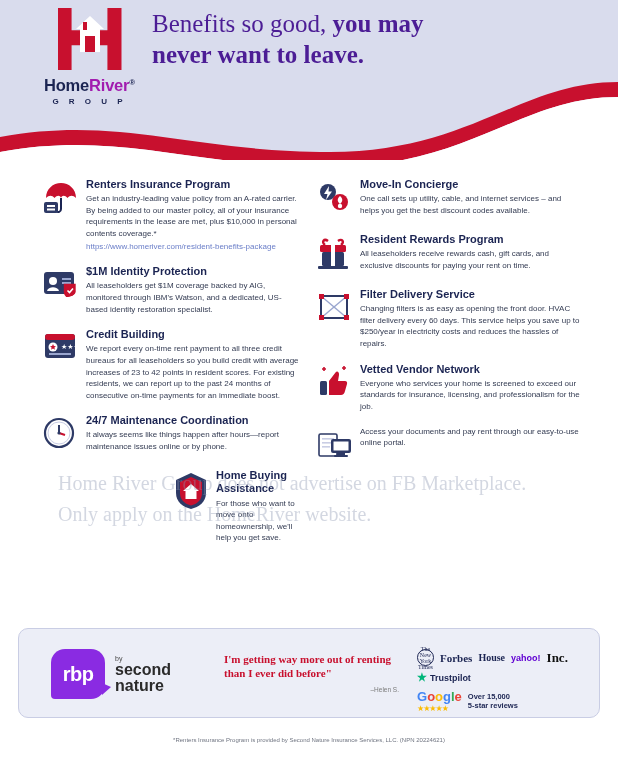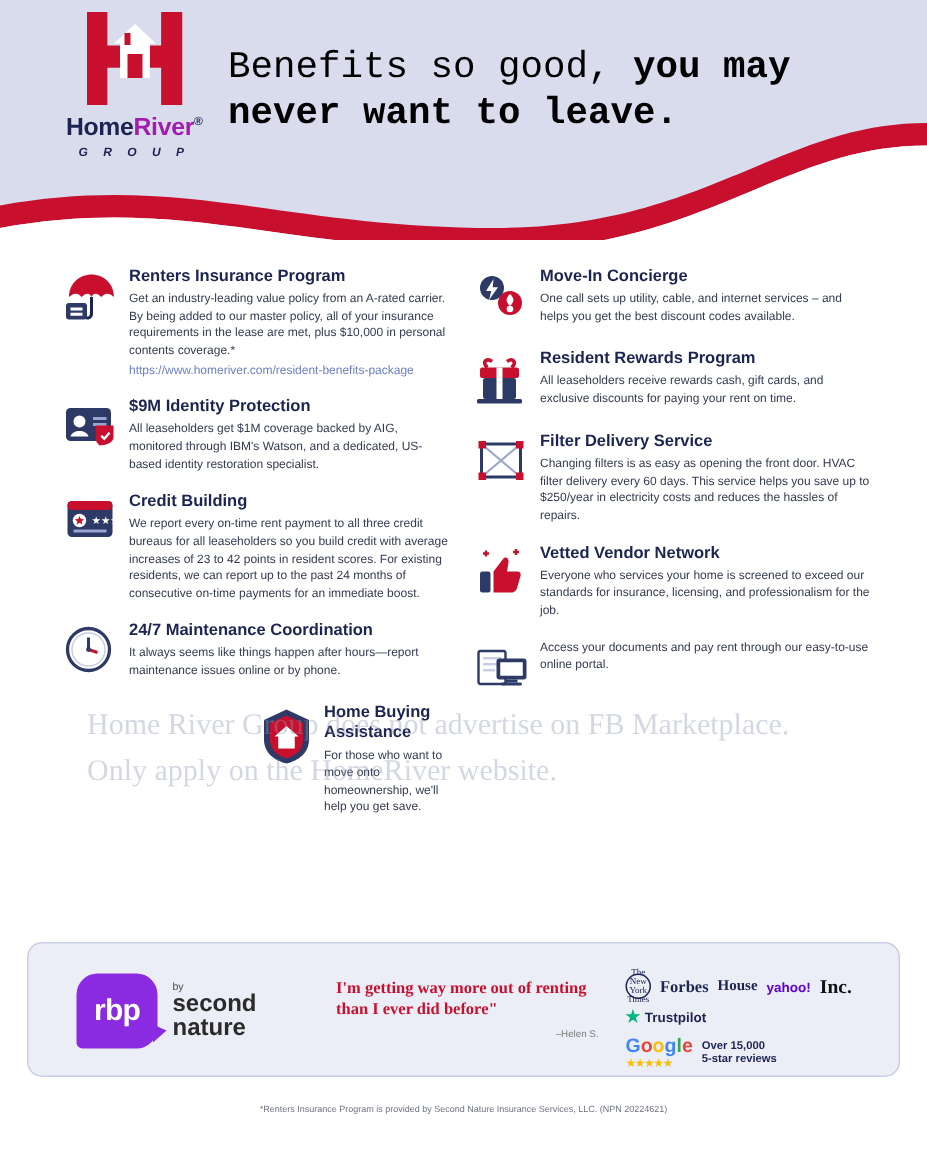--- a/index.html
+++ b/index.html
@@ -33,26 +33,26 @@
     position: absolute; left: 17px; top: 6px; width: 30px; height: 40px;
   }
   .logo-text { margin-top: 6px; }
   .logo-text .l1 {
     font-size: 16.5px; font-weight: bold; color: #1b2452; letter-spacing: -0.2px;
     font-family: "Liberation Sans", sans-serif;
   }
   .logo-text .l1 .red { color: #a21caf; }
   .logo-text .l1 .reg { font-size: 8px; vertical-align: super; }
   .logo-text .l2 {
-    font-size: 8px; color: #1b2452; letter-spacing: 4px; margin-top: 2px; font-weight: 600; font-style: italic;
+    font-size: 8px; color: #1b2452; letter-spacing: 4px; margin-top: 2px; font-weight: 600;
   }
   .headline {
-    position: absolute; left: 152px; top: 29px; width: 420px;
-    font-size: 25px; line-height: 1.25; color: #000000;
-    font-family: Liberation Mono, monospace;
+    position: absolute; left: 152px; top: 8px; width: 420px;
+    font-size: 25px; line-height: 1.25; color: #4c1d95;
+    font-family: Liberation Serif, serif;
   }
   .headline .bold { font-weight: bold; }
 
   
   .content {
     position: absolute; left: 0; top: 178px; width: 618px; height: 440px;
   }
   .col { position: absolute; top: 0; }
   .col-left { left: 38px; width: 262px; }
   .col-right { left: 312px; width: 270px; }
@@ -201,21 +201,21 @@
             <circle cx="11" cy="14" r="4" fill="#ffffff"></circle>
             <path d="M5 24 C6 19 16 19 17 24 Z" fill="#ffffff"></path>
             <rect x="20" y="11" width="9" height="2" fill="#9aa6cf"></rect>
             <rect x="20" y="15" width="9" height="2" fill="#9aa6cf"></rect>
             <path d="M27 16 L36 16 L36 25 C36 29 31.5 31 27 31 C22.5 31 22 28 22 25 L22 16 Z" fill="#c8102e" transform="translate(-2,-2) scale(0.85) translate(6,6)"></path>
             <path d="M24 18 L33 18 L33 25 C33 28 28.5 30 24 30 C23 28 23 26 23 24 Z" fill="#c8102e"></path>
             <path d="M25.5 23.5 L27.5 25.5 L31 21.5" stroke="#fff" stroke-width="1.6" fill="none"></path>
           </svg>
         </div>
         <div class="item-body">
-          <div class="item-title">$9M Identity Protection</div>
+          <div class="item-title">$1M Identity Protection</div>
           <div class="item-text">All leaseholders get $1M coverage backed by AIG, monitored through IBM's Watson, and a dedicated, US-based identity restoration specialist.</div>
         </div>
       </div>
 
       <div class="item">
         <div class="item-icon">
           <svg width="38" height="34" viewBox="0 0 38 34">
             <rect x="3" y="4" width="30" height="24" rx="3" fill="#2e3a66"></rect>
             <rect x="3" y="4" width="30" height="6" rx="3" fill="#c8102e"></rect>
             <circle cx="11" cy="17" r="4.5" fill="#ffffff"></circle>

